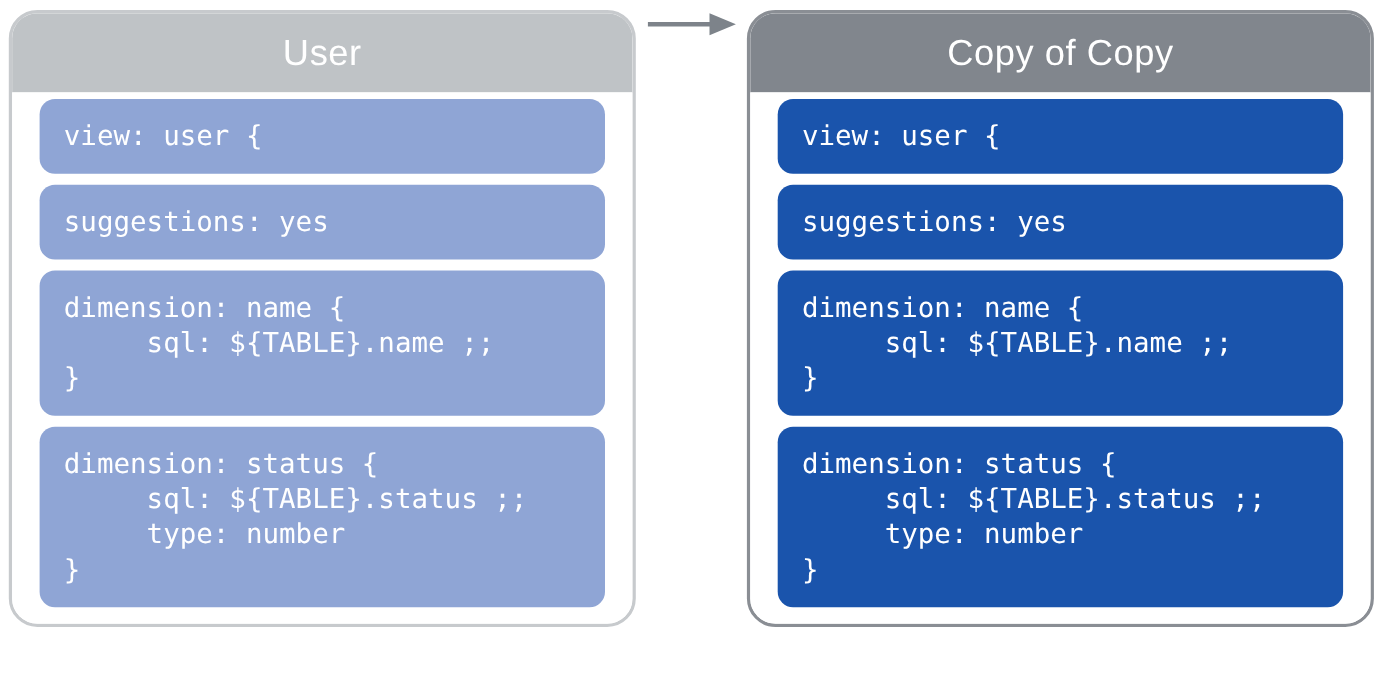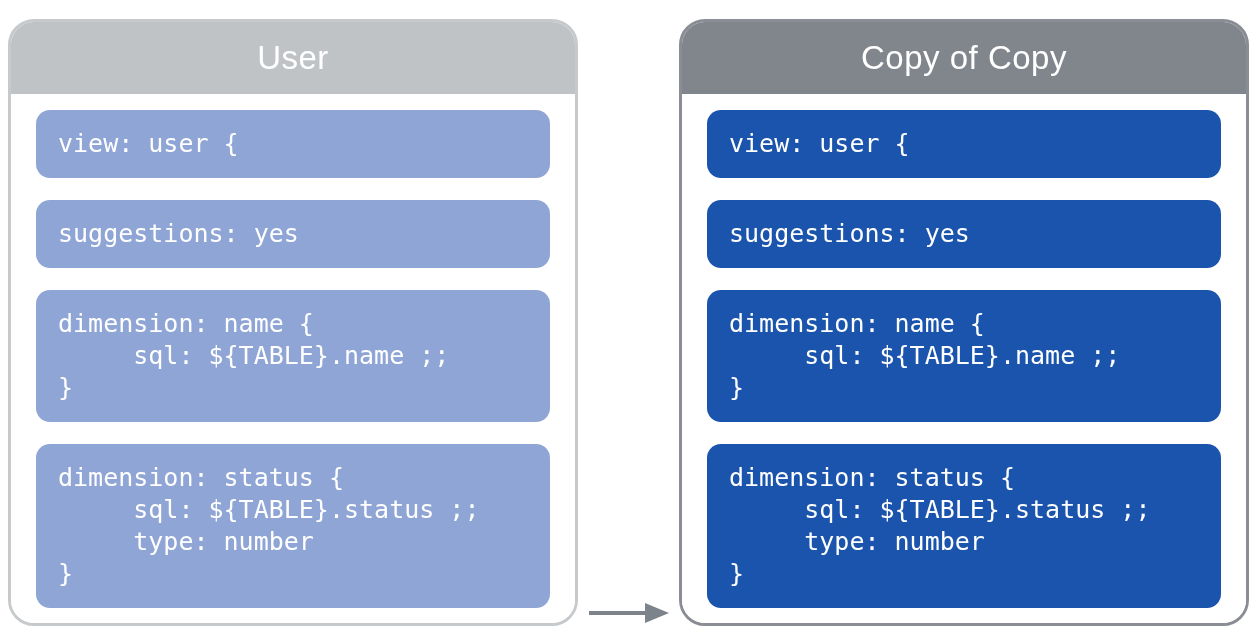--- a/index.html
+++ b/index.html
@@ -8,21 +8,21 @@
     background: #ffffff;
     font-family: "Liberation Sans", sans-serif;
   }
   .diagram {
     position: relative;
     width: 1257px;
     height: 635px;
     box-sizing: border-box;
     padding: 9px 8px 9px 8px;
     display: flex;
-    align-items: flex-end;
+    align-items: flex-start;
     background: #ffffff;
   }
   .panel {
     width: 570px;
     box-sizing: border-box;
     border: 3px solid var(--border-color);
     border-radius: 26px;
     overflow: hidden;
     display: flex;
     flex-direction: column;
@@ -38,24 +38,24 @@
   }
   .panel-title {
     color: #ffffff;
     font-size: 33px;
     font-weight: 400;
     letter-spacing: 0.5px;
   }
   .panel-body {
     flex: 1;
     box-sizing: border-box;
-    padding: 16px 25px 15px 25px;
+    padding: 6px 25px 15px 25px;
     display: flex;
     flex-direction: column;
-    gap: 22px;
+    gap: 10px;
     background: #ffffff;
   }
   .code-block {
     margin: 0;
     box-sizing: border-box;
     background: var(--block-color);
     color: var(--code-text-color);
     border-radius: 14px;
     padding: 18px 22px;
     font-family: "DejaVu Sans Mono", "Liberation Mono", monospace;

